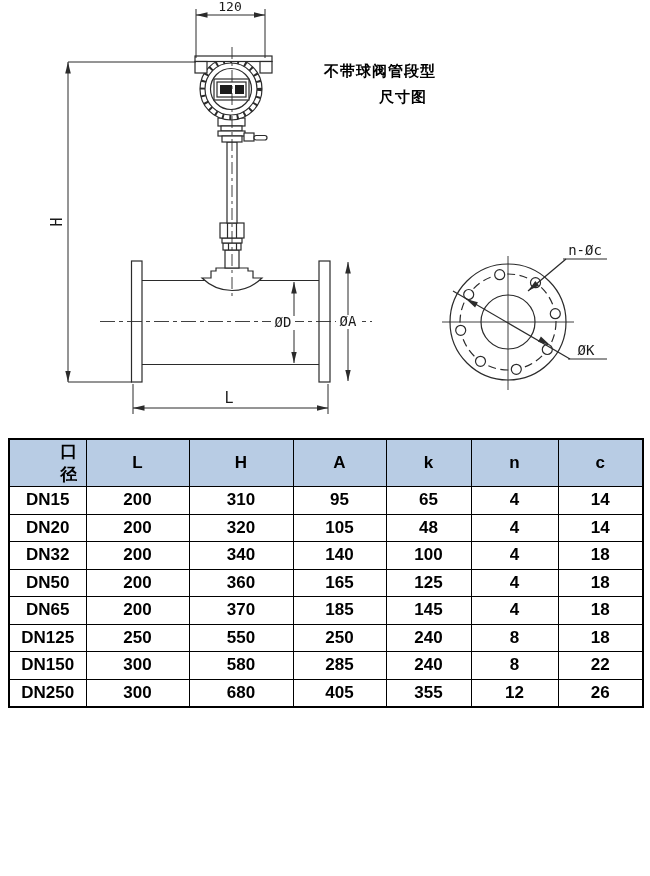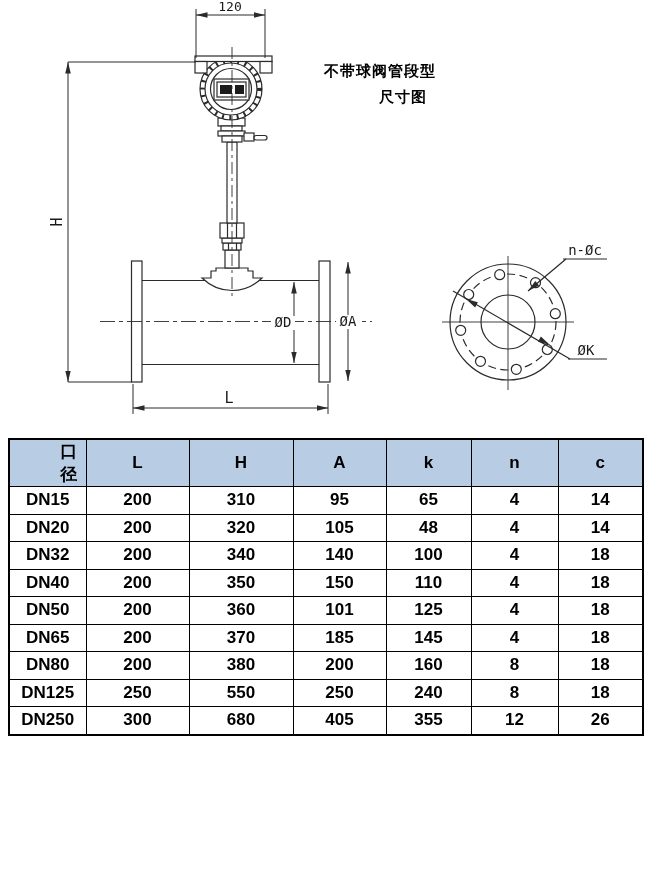--- a/index.html
+++ b/index.html
@@ -188,71 +188,62 @@
       <tr>
         <td>DN32</td>
         <td>200</td>
         <td>340</td>
         <td>140</td>
         <td>100</td>
         <td>4</td>
         <td>18</td>
       </tr>
 
-      <tr>
-        <td>DN40</td>
-        <td>200</td>
-        <td>350</td>
-        <td>150</td>
-        <td>110</td>
-        <td>4</td>
-        <td>18</td>
-      </tr>
 
       <tr>
         <td>DN50</td>
         <td>200</td>
         <td>360</td>
-        <td>101</td>
+        <td>165</td>
         <td>125</td>
         <td>4</td>
         <td>18</td>
       </tr>
 
       <tr>
         <td>DN65</td>
         <td>200</td>
         <td>370</td>
         <td>185</td>
         <td>145</td>
         <td>4</td>
         <td>18</td>
       </tr>
 
-      <tr>
-        <td>DN80</td>
-        <td>200</td>
-        <td>380</td>
-        <td>200</td>
-        <td>160</td>
-        <td>8</td>
-        <td>18</td>
-      </tr>
 
 
       <tr>
         <td>DN125</td>
         <td>250</td>
         <td>550</td>
         <td>250</td>
         <td>240</td>
         <td>8</td>
         <td>18</td>
       </tr>
 
+      <tr>
+        <td>DN150</td>
+        <td>300</td>
+        <td>580</td>
+        <td>285</td>
+        <td>240</td>
+        <td>8</td>
+        <td>22</td>
+      </tr>
 
 
       <tr>
         <td>DN250</td>
         <td>300</td>
         <td>680</td>
         <td>405</td>
         <td>355</td>
         <td>12</td>
         <td>26</td>

